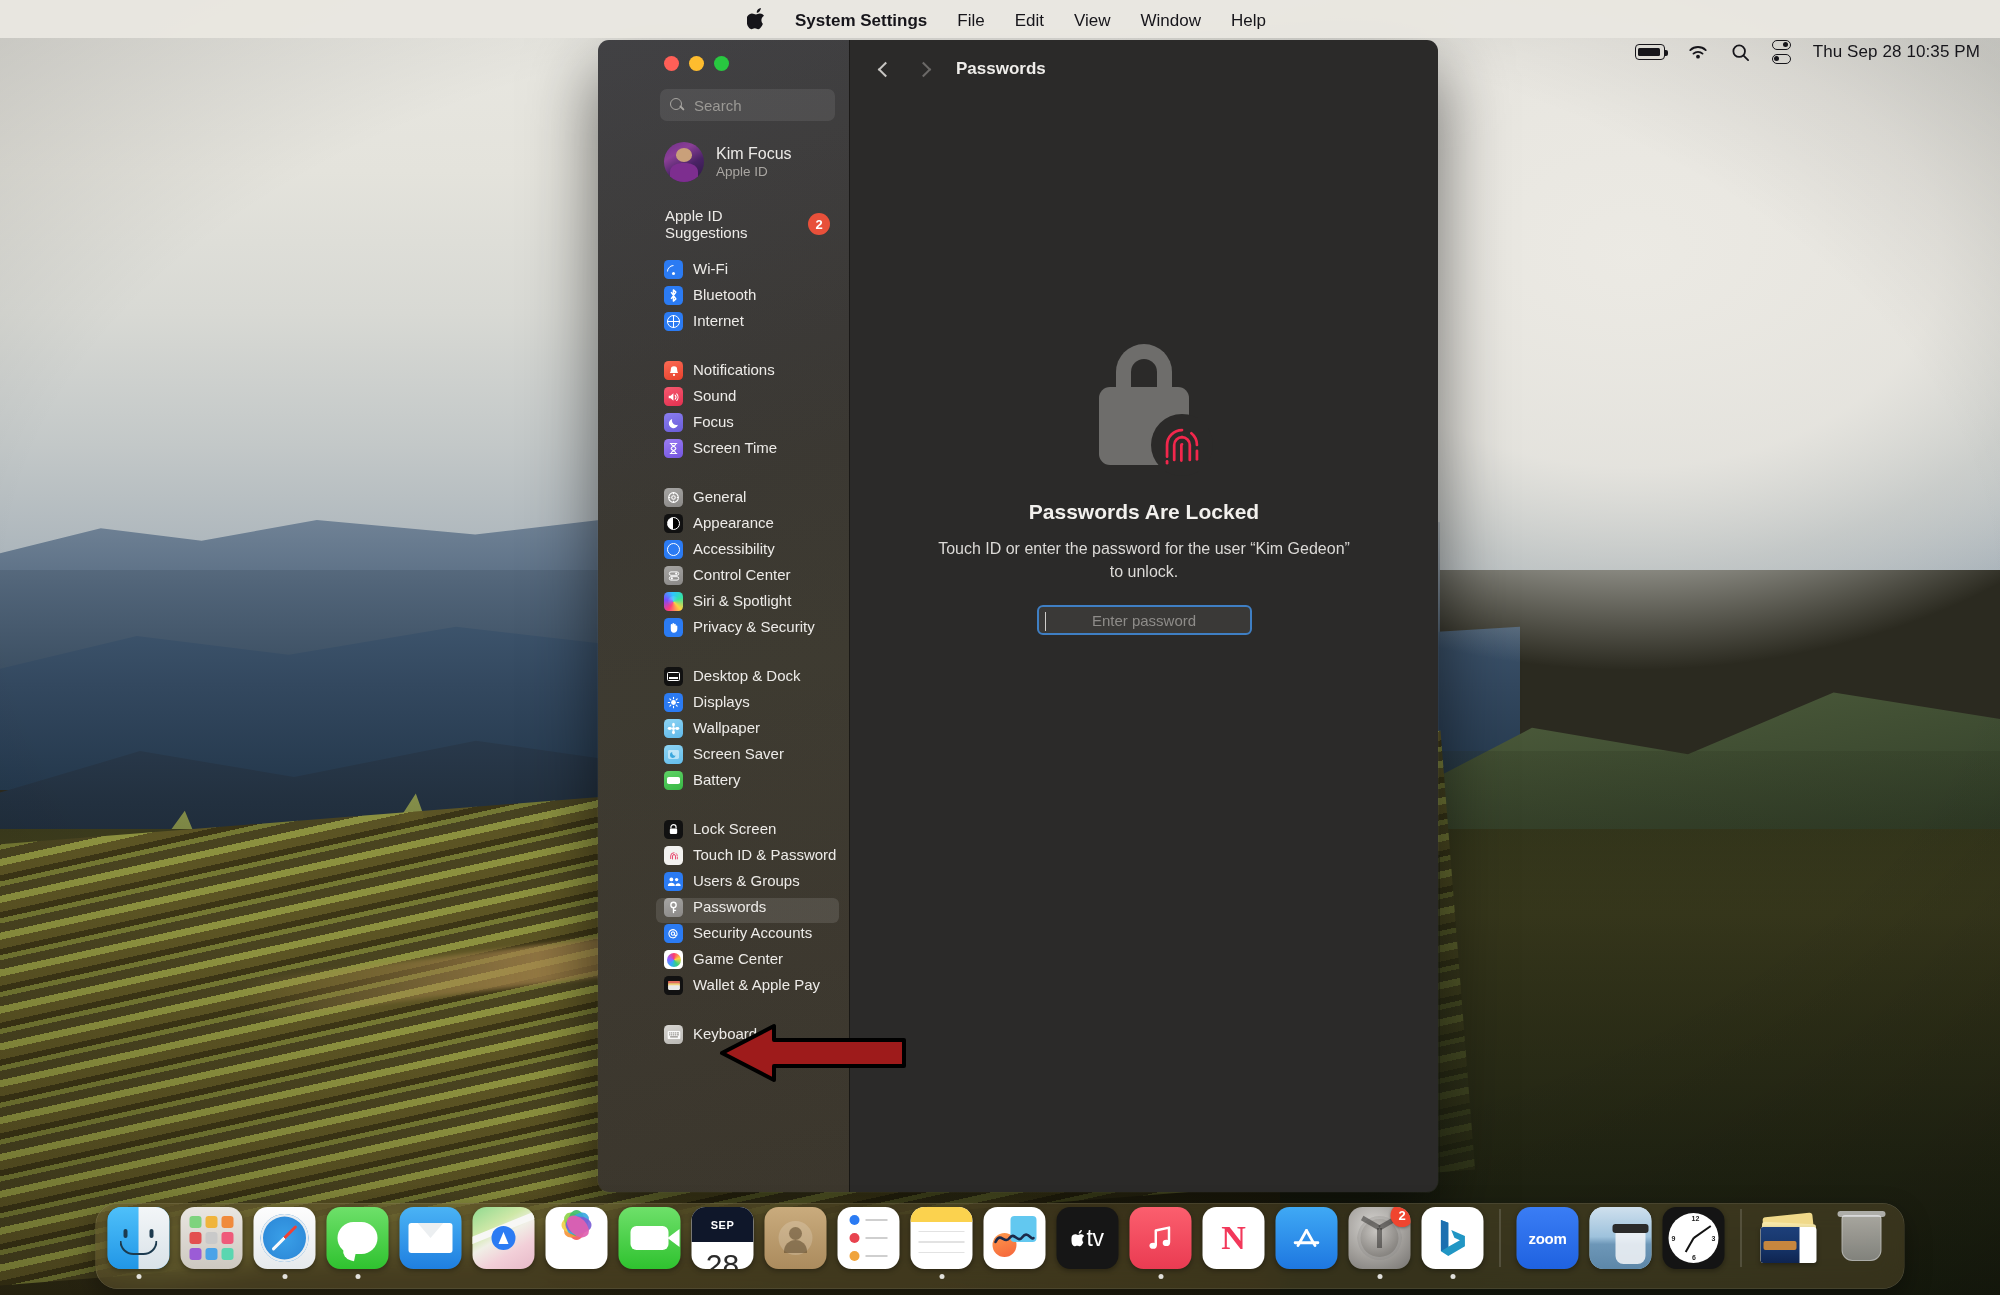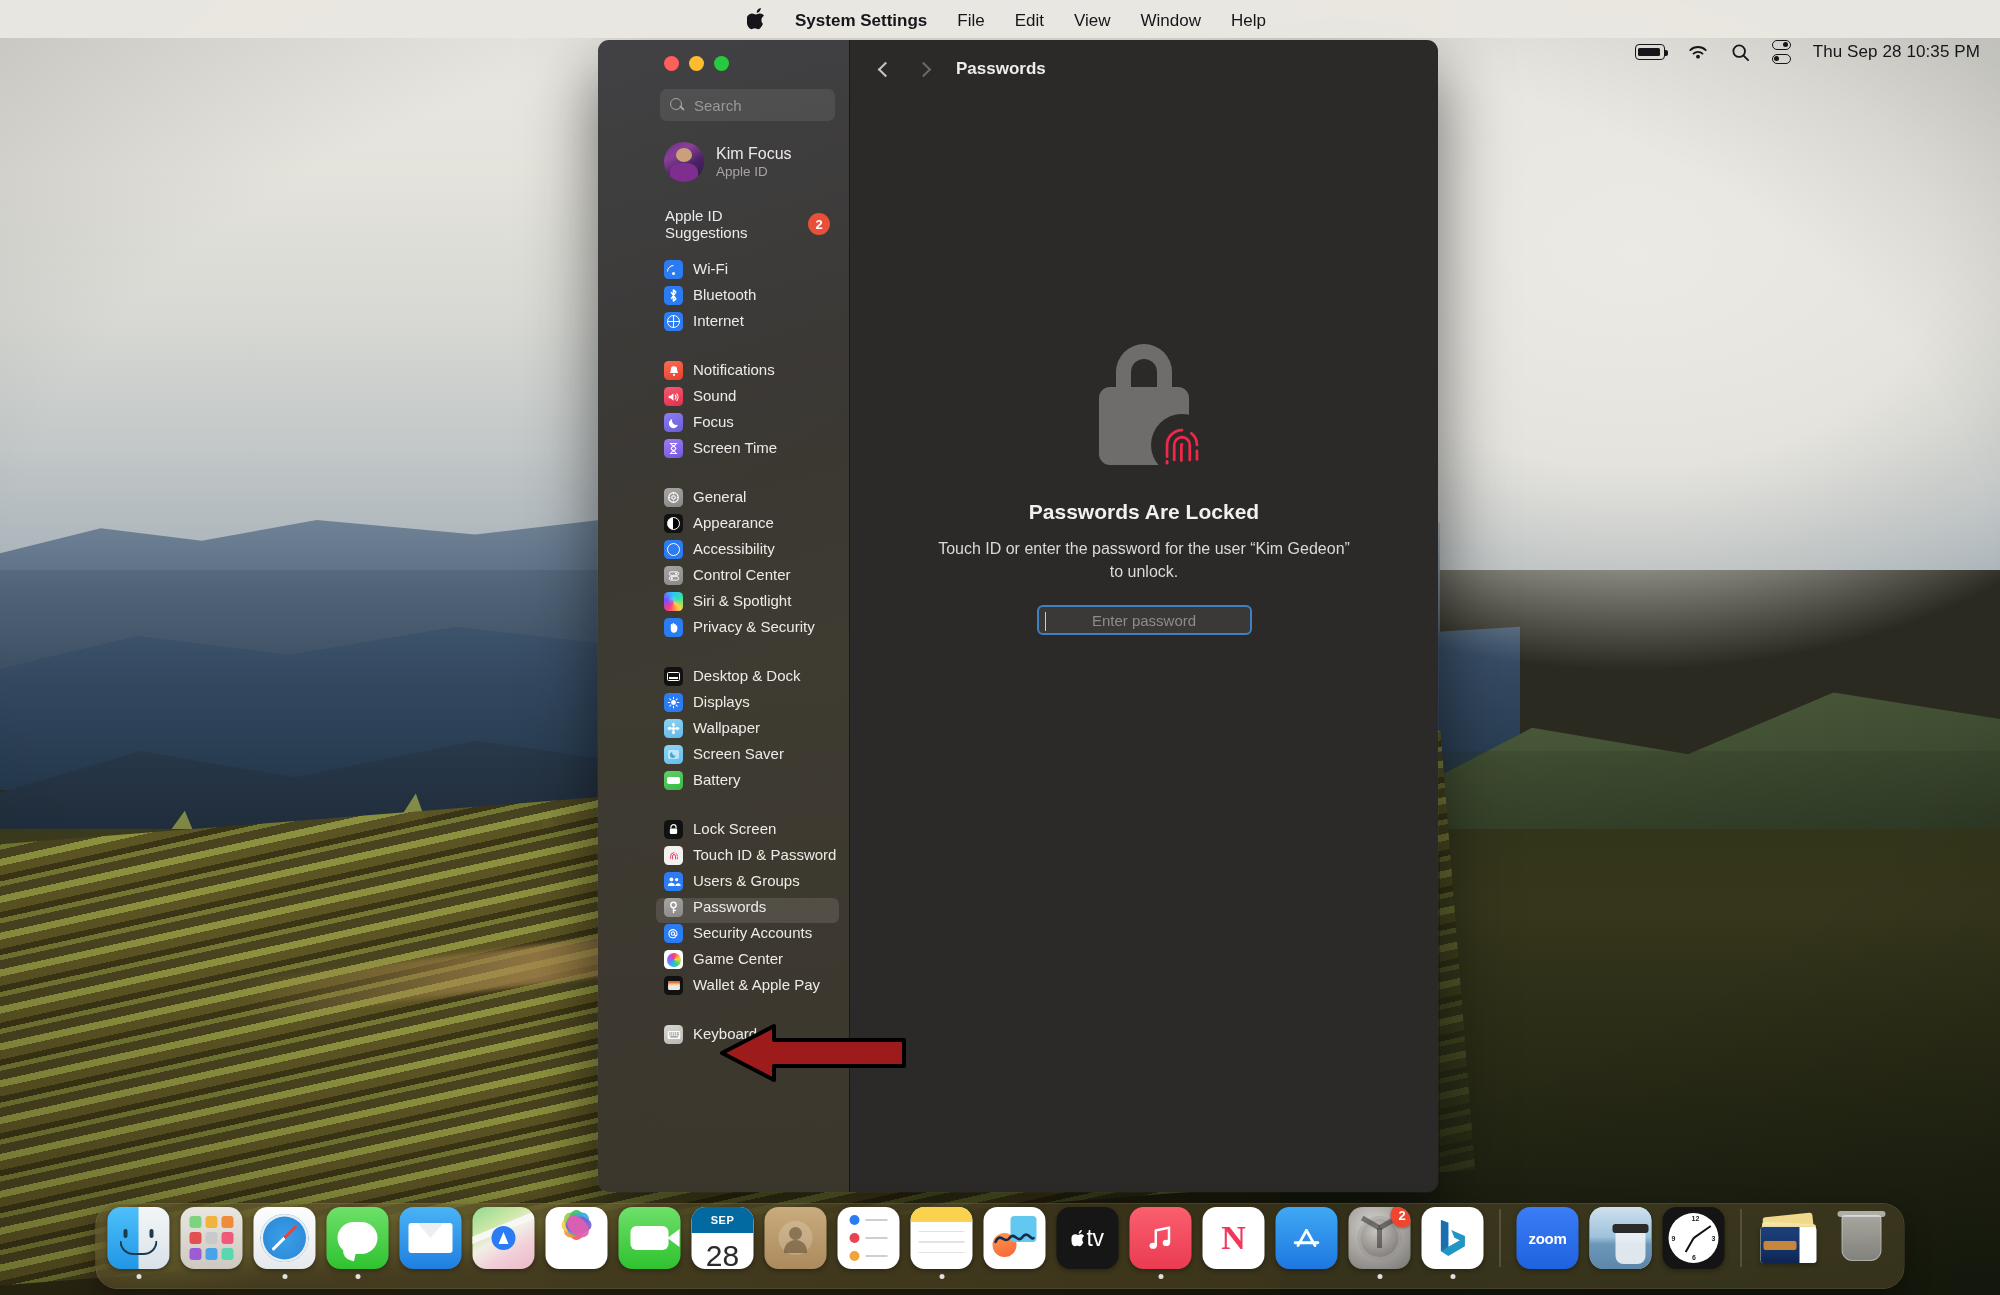--- a/index.html
+++ b/index.html
@@ -277,21 +277,21 @@
   .dk.photos{ background:#fff; }
   .dk.photos .pw{ position:relative; width:44px; height:44px; }
   .dk.photos .pw i{ position:absolute; left:50%; top:50%; width:17px; height:26px;
     border-radius:50%; transform-origin:50% 0%; opacity:.92; }
   .dk.ft{ background:linear-gradient(180deg,#6ee06a,#2fc22f); }
   .dk.ft .cam{ width:38px; height:24px; background:#fff; border-radius:6px; position:relative;}
   .dk.ft .cam::after{ content:""; position:absolute; right:-11px; top:3px;
     width:0;height:0;border-top:9px solid transparent;border-bottom:9px solid transparent;
     border-right:12px solid #fff;}
   .dk.cal{ background:#fff; display:block; }
-  .dk.cal .m{ height:26px; background:#0369a1; color:#fff; font-size:11px; font-weight:bold;
+  .dk.cal .m{ height:35px; background:#0f172a; color:#fff; font-size:11px; font-weight:bold;
     display:flex; align-items:center; justify-content:center; letter-spacing:.5px;}
   .dk.cal .d{ height:45px; display:flex; align-items:center; justify-content:center;
     font-size:30px; color:#2b2b2b; }
   .dk.contacts{ background:linear-gradient(180deg,#c9ab7d,#ab8b5d); }
   .dk.contacts .pf{ width:34px; height:34px; border-radius:50%;
     background:rgba(255,255,255,.18); position:relative; }
   .dk.contacts .pf::before{ content:""; position:absolute; left:50%; top:6px;
     transform:translateX(-50%); width:13px; height:13px; border-radius:50%;
     background:rgba(90,70,40,.55); }
   .dk.contacts .pf::after{ content:""; position:absolute; left:50%; bottom:2px;

